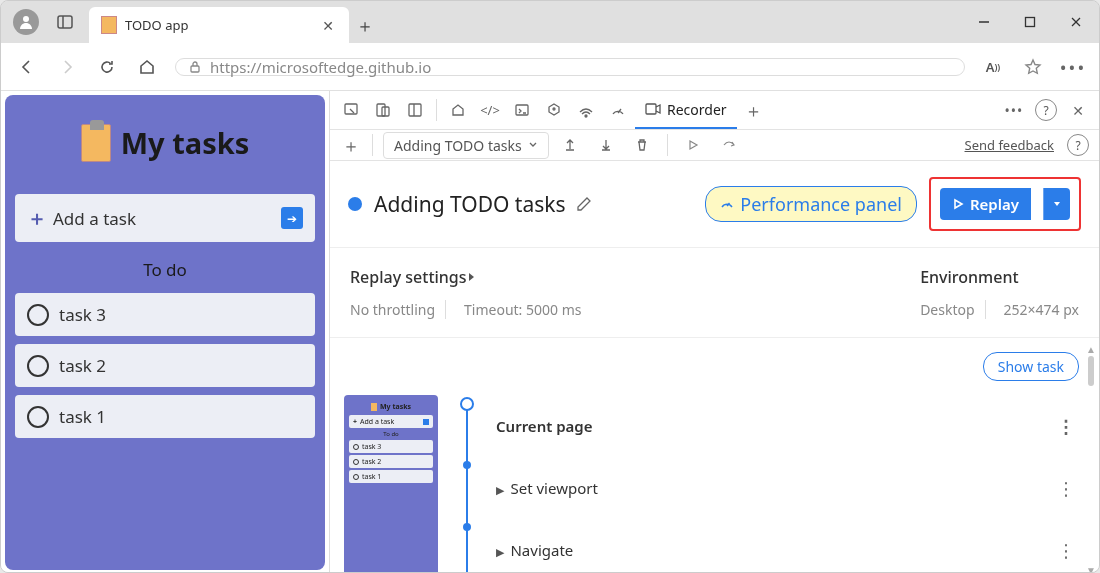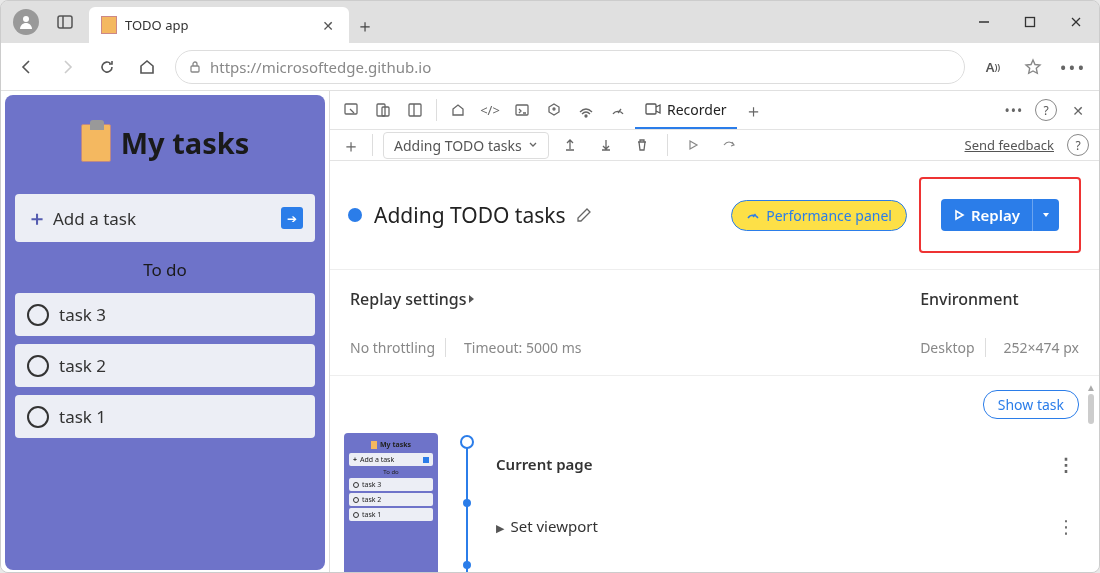--- a/index.html
+++ b/index.html
@@ -16,21 +16,21 @@
     .tab-close { width:18px;height:18px;display:flex;align-items:center;justify-content:center;color:#555;font-size:14px;border-radius:3px; }
     .tab-new { width:32px;display:flex;align-items:center;justify-content:center;color:#444;font-size:18px;margin-top:6px; }
     .tb-spacer { flex:1; }
     .tb-wincontrols { display:flex; }
     .tb-wc { width:46px;height:42px;display:flex;align-items:center;justify-content:center;color:#333;font-size:13px; }
     
     
     .navbar { height:48px; background:#fff; display:flex; align-items:center; gap:4px; padding:0 8px; border-bottom:1px solid #e0e0e0; }
     .nav-btn { width:36px;height:36px;display:flex;align-items:center;justify-content:center;color:#666;border-radius:4px;font-size:15px; }
     .nav-btn.disabled { color:#bbb; }
-    .addressbar { flex:1; height:34px; border:1px solid #ddd; border-radius:18px; display:flex; align-items:center; gap:8px; padding:0 12px; color:#888; font-size:15px; margin:0 6px; }
+    .addressbar { flex:1; height:18px; border:1px solid #ddd; border-radius:18px; display:flex; align-items:center; gap:8px; padding:0 12px; color:#888; font-size:15px; margin:0 6px; }
     .addressbar .url-sec { color:#888; }
     .addressbar .url-path { color:#bbb; }
     
     
     .content { display:flex; height:calc(573px - 42px - 48px); background:#fff; }
     
     
     .app-panel { width:320px; background:#6e73c9; padding:10px; border-radius:8px; margin:4px; display:flex; flex-direction:column; gap:8px; }
     .app-title-row { display:flex; align-items:center; justify-content:center; gap:10px; padding:18px 0 24px; }
     .clip-icon { width:30px;height:38px;background:#f4b860;border:1px solid #b88;position:relative;border-radius:2px; }
@@ -54,27 +54,27 @@
     .dt-spc { flex:1; }
     
     .dt-secondbar { height:36px; display:flex; align-items:center; gap:6px; padding:0 10px; border-bottom:1px solid #e3e3e3; font-size:14px; color:#555; }
     .dt-secondbar .combo { display:flex;align-items:center;gap:6px;border:1px solid #ddd;border-radius:4px;padding:3px 10px; }
     .dt-link { text-decoration:underline; color:#555; font-size:13px; margin-right:7px; }
     .dt-help { width:22px;height:22px;border:1.5px solid #888;border-radius:50%;display:flex;align-items:center;justify-content:center;font-size:12px;color:#555; }
     
     .dt-headerrow { padding:16px 18px; display:flex; align-items:center; gap:12px; border-bottom:1px solid #eee; }
     .blue-dot { width:14px;height:14px;background:#2b7de9;border-radius:50%; }
     .rec-title { font-size:21px; color:#222; flex:1; display:flex;align-items:center;gap:10px; }
-    .perf-btn { border:1px solid #2b7de9; color:#2b7de9; background:#fde047; border-radius:16px; padding:5px 14px; font-size:14px; display:flex;align-items:center;gap:6px; }
-    .replay-group { display:flex; border-radius:4px; overflow:hidden; border:2.5px solid #e33; padding:20px; gap:0; }
+    .perf-btn { border:1px solid #2b7de9; color:#2b7de9; background:#fef9c3; border-radius:16px; padding:5px 14px; font-size:18px; display:flex;align-items:center;gap:6px; }
+    .replay-group { display:flex; border-radius:4px; overflow:hidden; border:2.5px solid #e33; padding:9px; gap:12px; }
     .replay-btn { background:#2b7de9;color:#fff;padding:6px 12px;display:flex;align-items:center;gap:6px;font-size:15px;font-weight:600;border-radius:4px 0 0 4px; }
     .replay-dd { background:#2b7de9;color:#fff;padding:6px 8px;display:flex;align-items:center;border-left:1px solid rgba(255,255,255,.3);border-radius:0 4px 4px 0; }
     
     .dt-settings { padding:18px 20px; display:flex; justify-content:space-between; border-bottom:1px solid #eee; }
-    .dt-settings h4 { font-size:16px;font-weight:500;color:#333;display:flex;align-items:center;margin-bottom:28px; }
+    .dt-settings h4 { font-size:16px;font-weight:500;color:#333;display:flex;align-items:center;margin-bottom:12px; }
     .dt-settings .smallrow { font-size:14px;color:#888;display:flex;gap:10px; }
     .dt-settings .smallrow span+span { border-left:1px solid #ddd;padding-left:18px; }
     
     .dt-body { flex:1; padding:10px 20px 0 14px; position:relative; }
     .showcode-row { display:flex;justify-content:flex-end;padding:4px 0 14px; }
     .showcode-btn { border:1px solid #2b7de9;color:#2b7de9;border-radius:14px;padding:4px 14px;font-size:14px;background:#fff; }
     .timeline { display:flex; gap:14px; }
     .thumb { width:94px; background:#6e73c9; border-radius:4px; padding:5px; font-size:7px; color:#222; }
     .thumb .tt { display:flex;align-items:center;gap:3px;justify-content:center;font-weight:700;margin:2px 0 4px; }
     .thumb .trow { background:#eceef5;border-radius:2px;padding:2px 4px;margin:2px 0;display:flex;align-items:center;gap:3px; }

